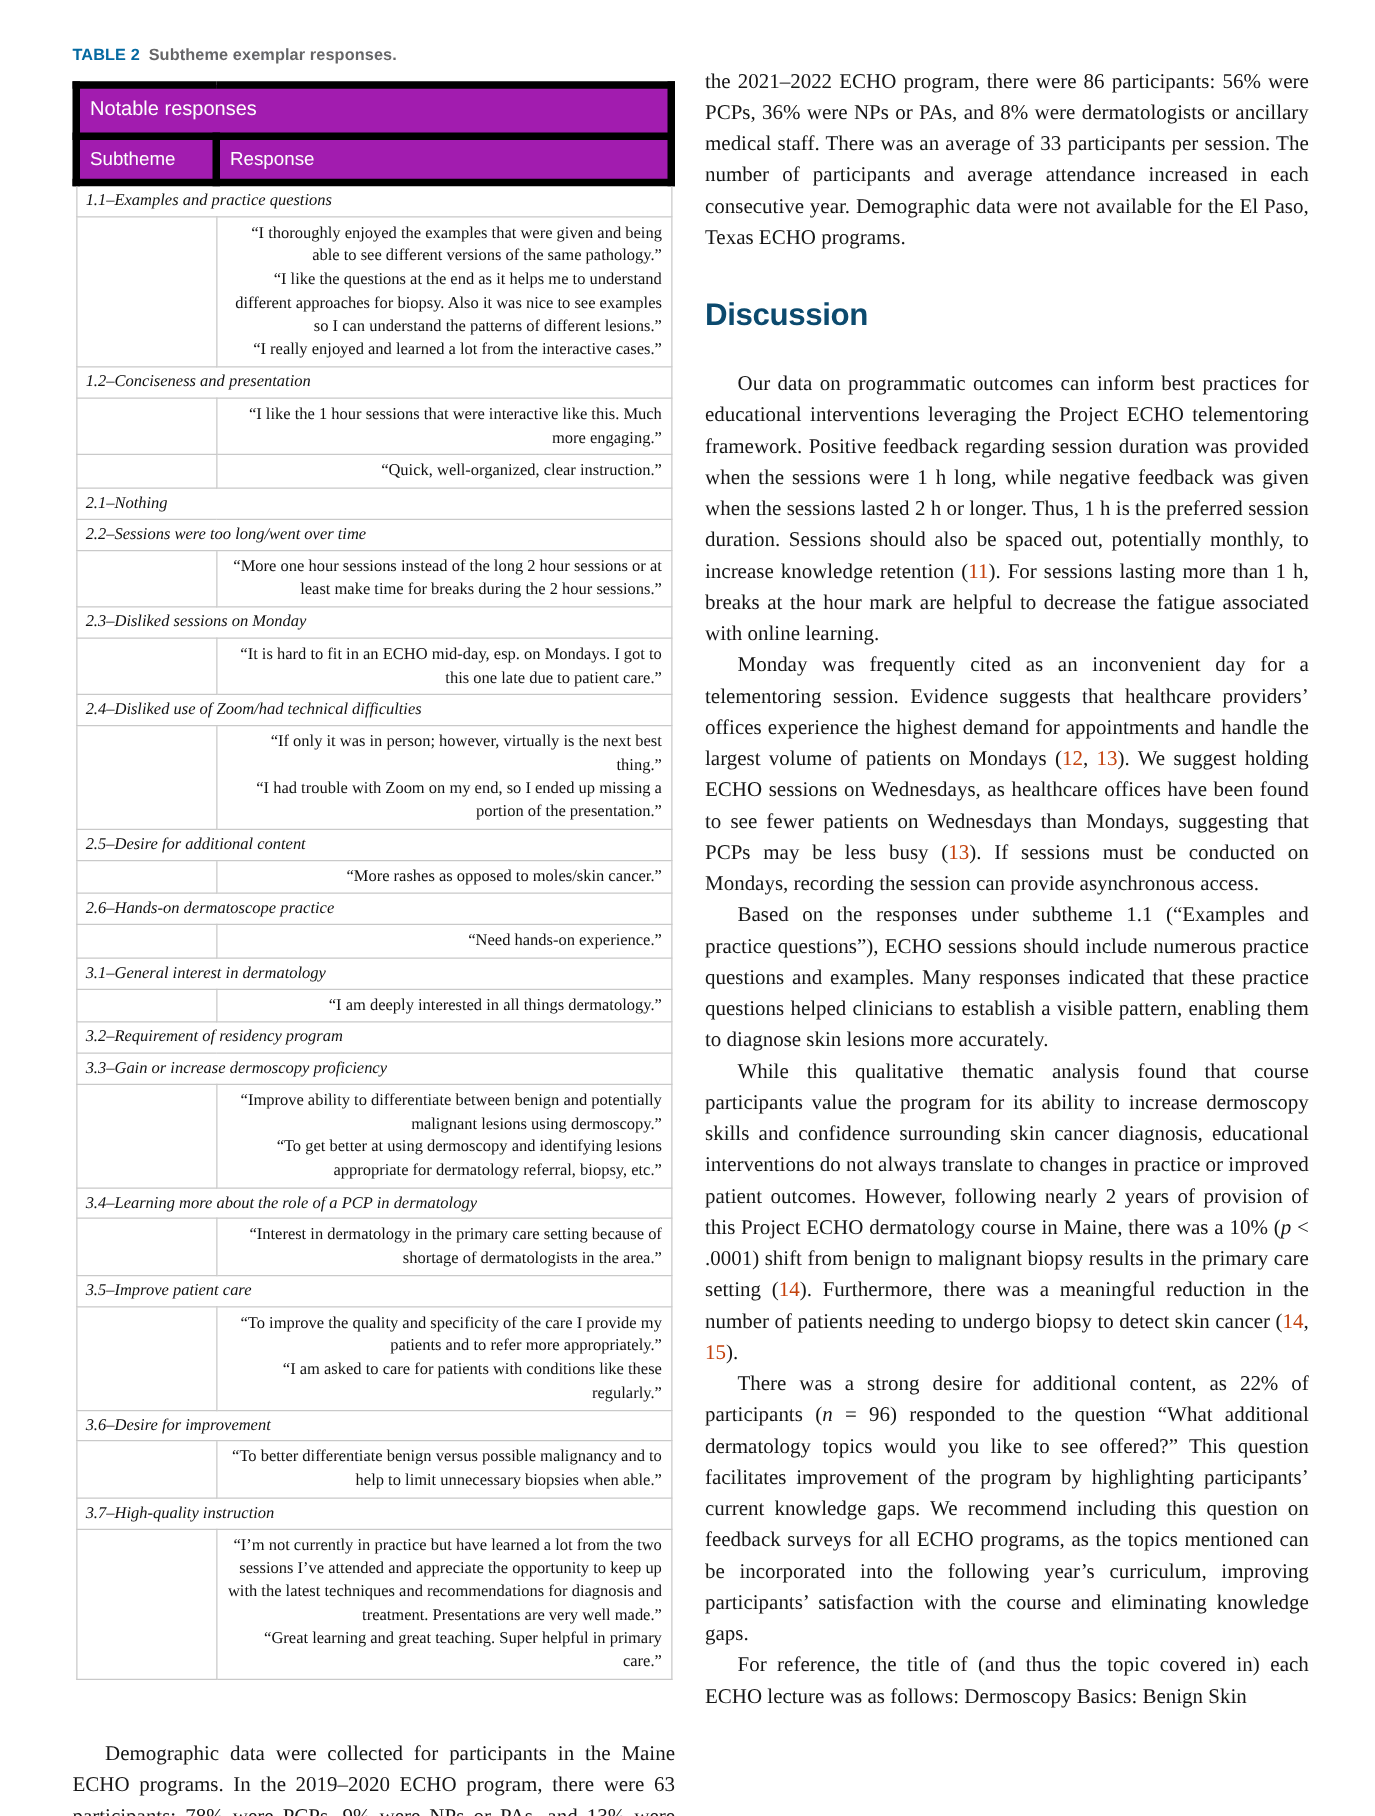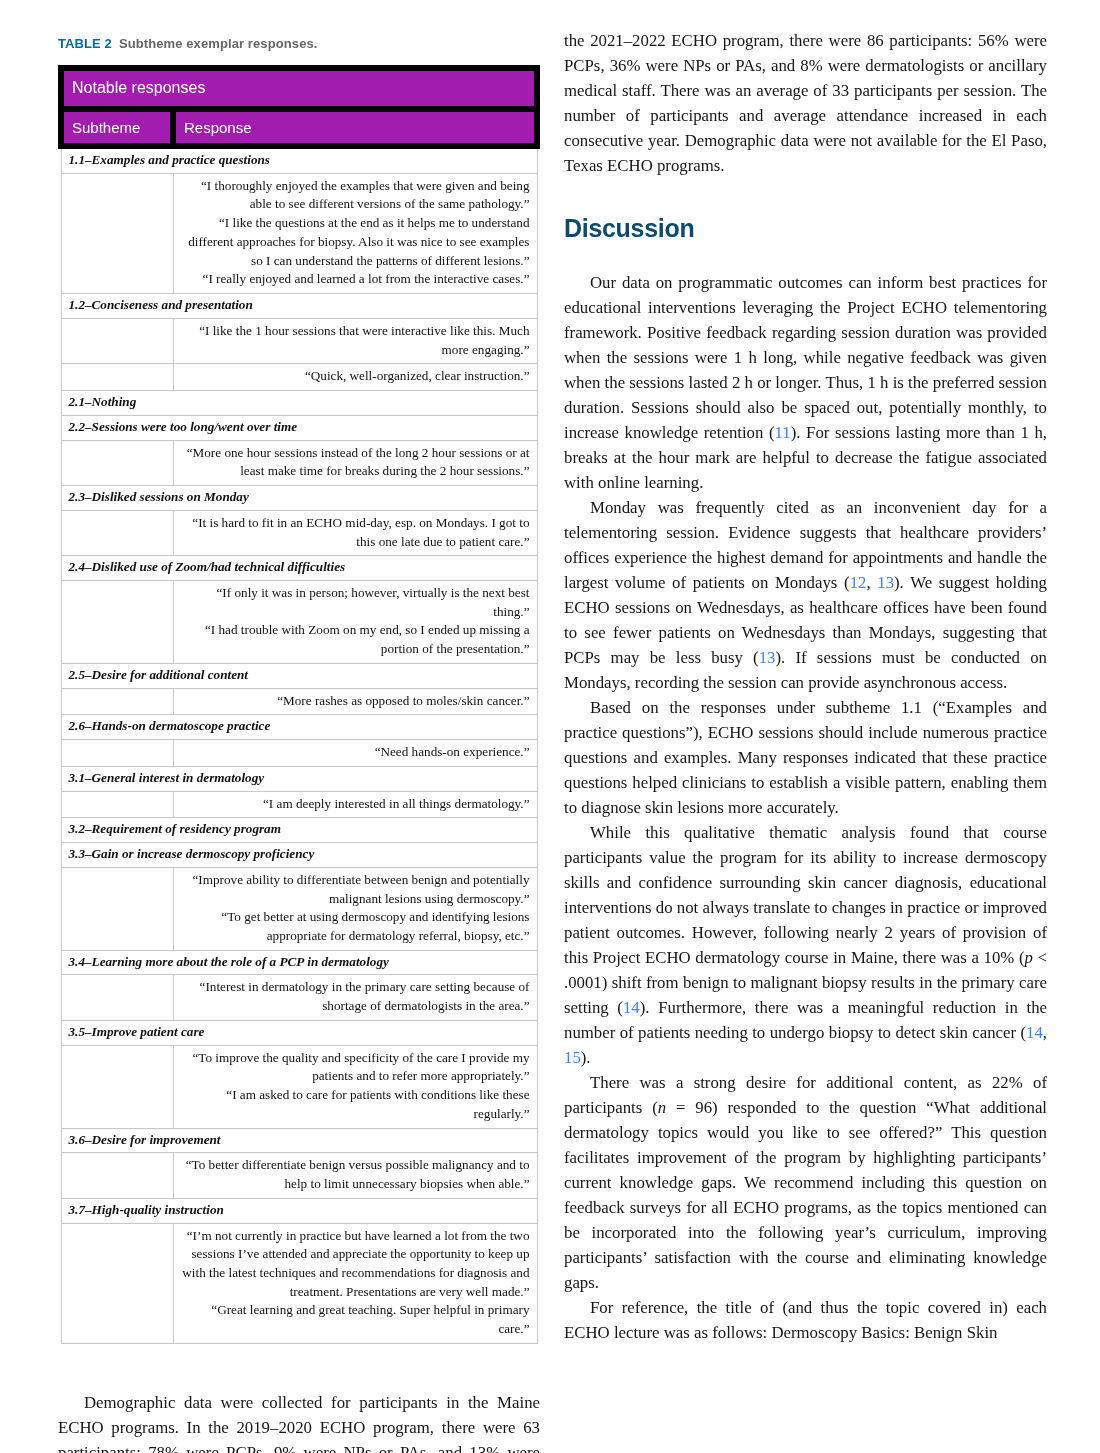--- a/index.html
+++ b/index.html
@@ -4,21 +4,21 @@
 <style>
   html, body { margin: 0; padding: 0; background: #ffffff; }
   body {
     width: 1100px; height: 1453px;
     position: relative;
     font-family: "Liberation Serif", serif;
     color: #161616;
     overflow: hidden;
   }
   .col-left  { position: absolute; left: 58px;  top: 36px; width: 482px; }
-  .col-right { position: absolute; left: 564px; top: 28px; width: 483px; }
+  .col-right { position: absolute; left: 564px; top: 52px; width: 483px; }
 
   
   .table-caption {
     font-family: "Liberation Sans", sans-serif;
     font-size: 13px; font-weight: bold;
     color: #666668;
     margin: 0 0 14px 0;
     letter-spacing: 0.1px;
   }
   .caption-label { color: #0369a1; margin-right: 7px; }
@@ -36,34 +36,34 @@
     color: #ffffff;
     font-family: "Liberation Sans", sans-serif;
     font-weight: normal;
     text-align: left;
     border: 6px solid #000000;
   }
   .band-header th { font-size: 16px; padding: 6px 8px; }
   .col-header  th { font-size: 15px; padding: 5px 8px; }
   .col-header th.resp-h { text-align: left; }
   table.responses tbody td { border: 1px solid #c9c9c9; vertical-align: top; }
-  td.subtheme-cell { font-style: italic; padding: 2px 7px 3px 7px; font-weight: bold; }
+  td.subtheme-cell { font-style: italic; padding: 2px 7px 3px 7px; }
   td.blank-cell { width: 90px; }
   td.response-cell { padding: 3px 7px 4px 8px; }
   .quote { margin: 0; text-align: right; }
 
   
   .para {
     margin: 0;
     font-size: 16.8px;
     line-height: 25px;
     text-align: justify;
   }
   .para.indent { text-indent: 26px; }
-  .cite { color: #3b82f6; }
+  .cite { color: #c2410c; }
   .ital { font-style: italic; }
   .demographics { margin-top: 46px; }
 
   
   .section-heading {
     font-family: "Liberation Sans", sans-serif;
     font-size: 25px; font-weight: bold;
     letter-spacing: -0.3px;
     color: #0c4a6e;
     margin: 36px 0 27px 0;

